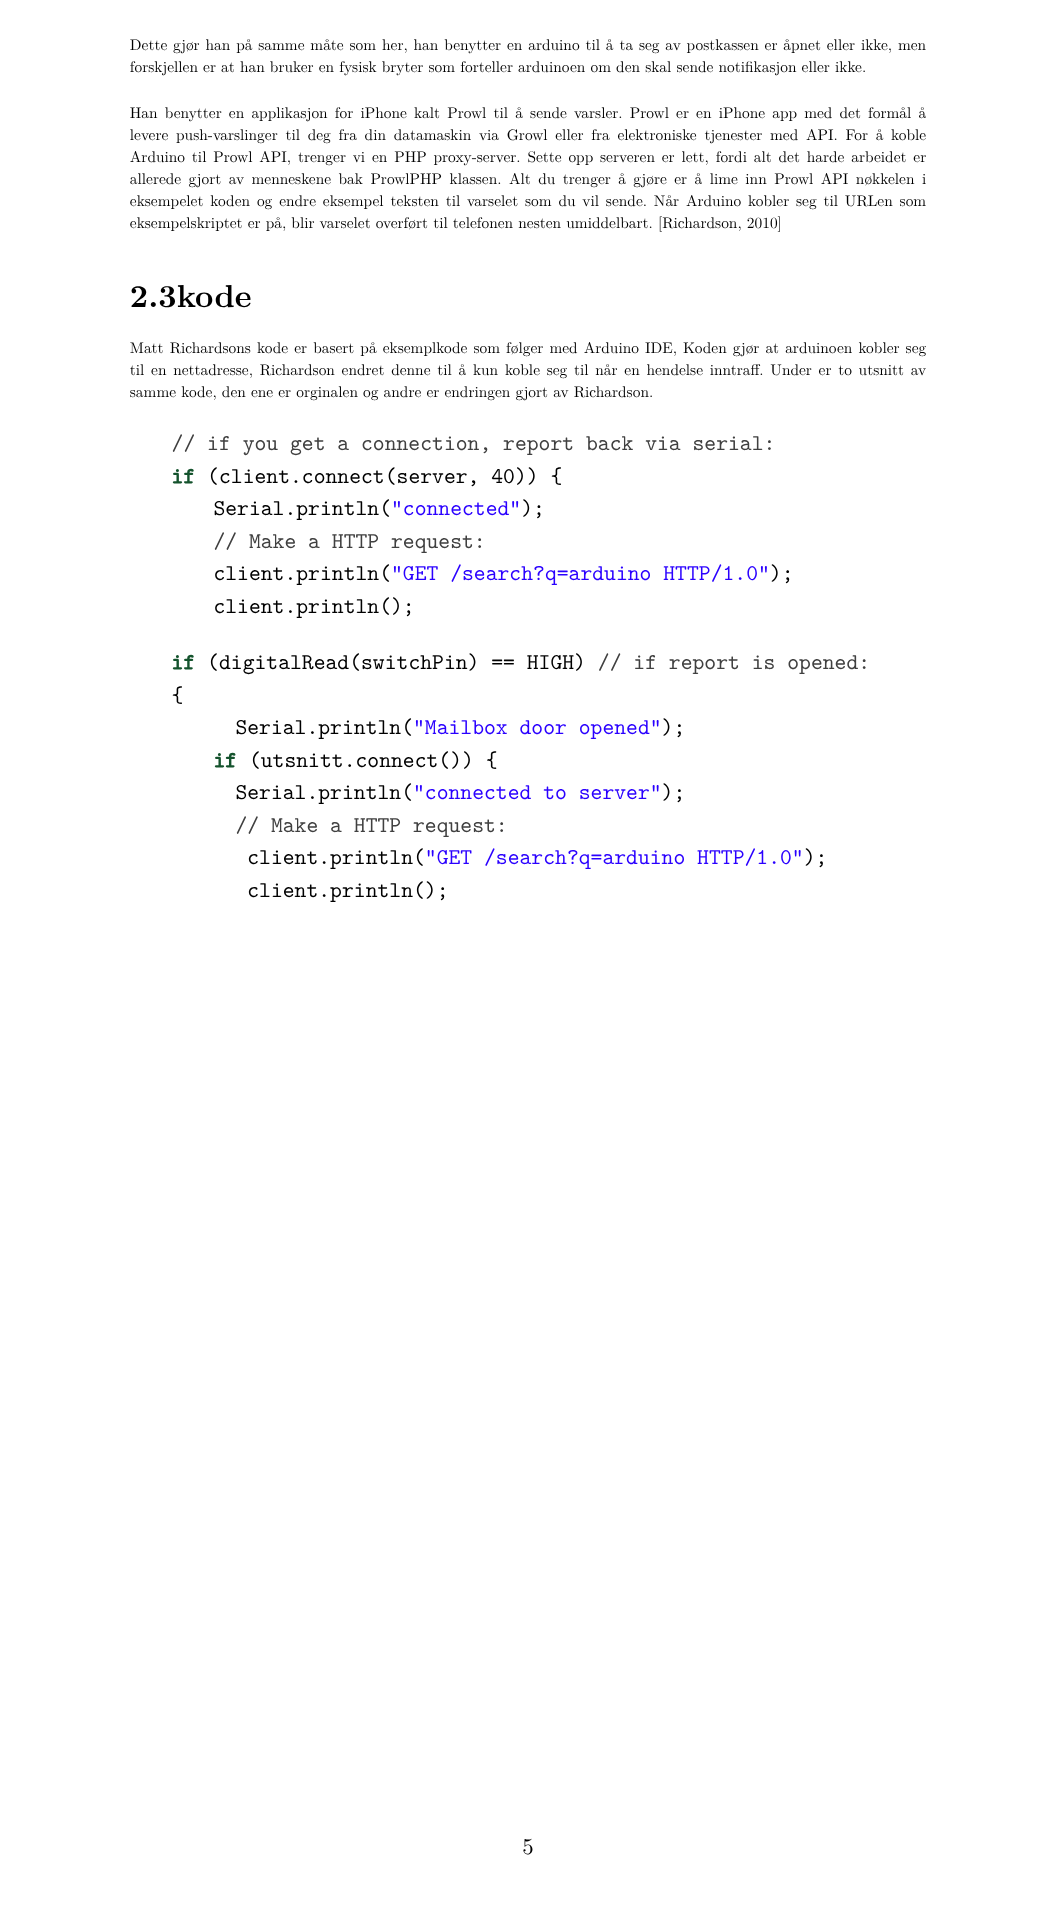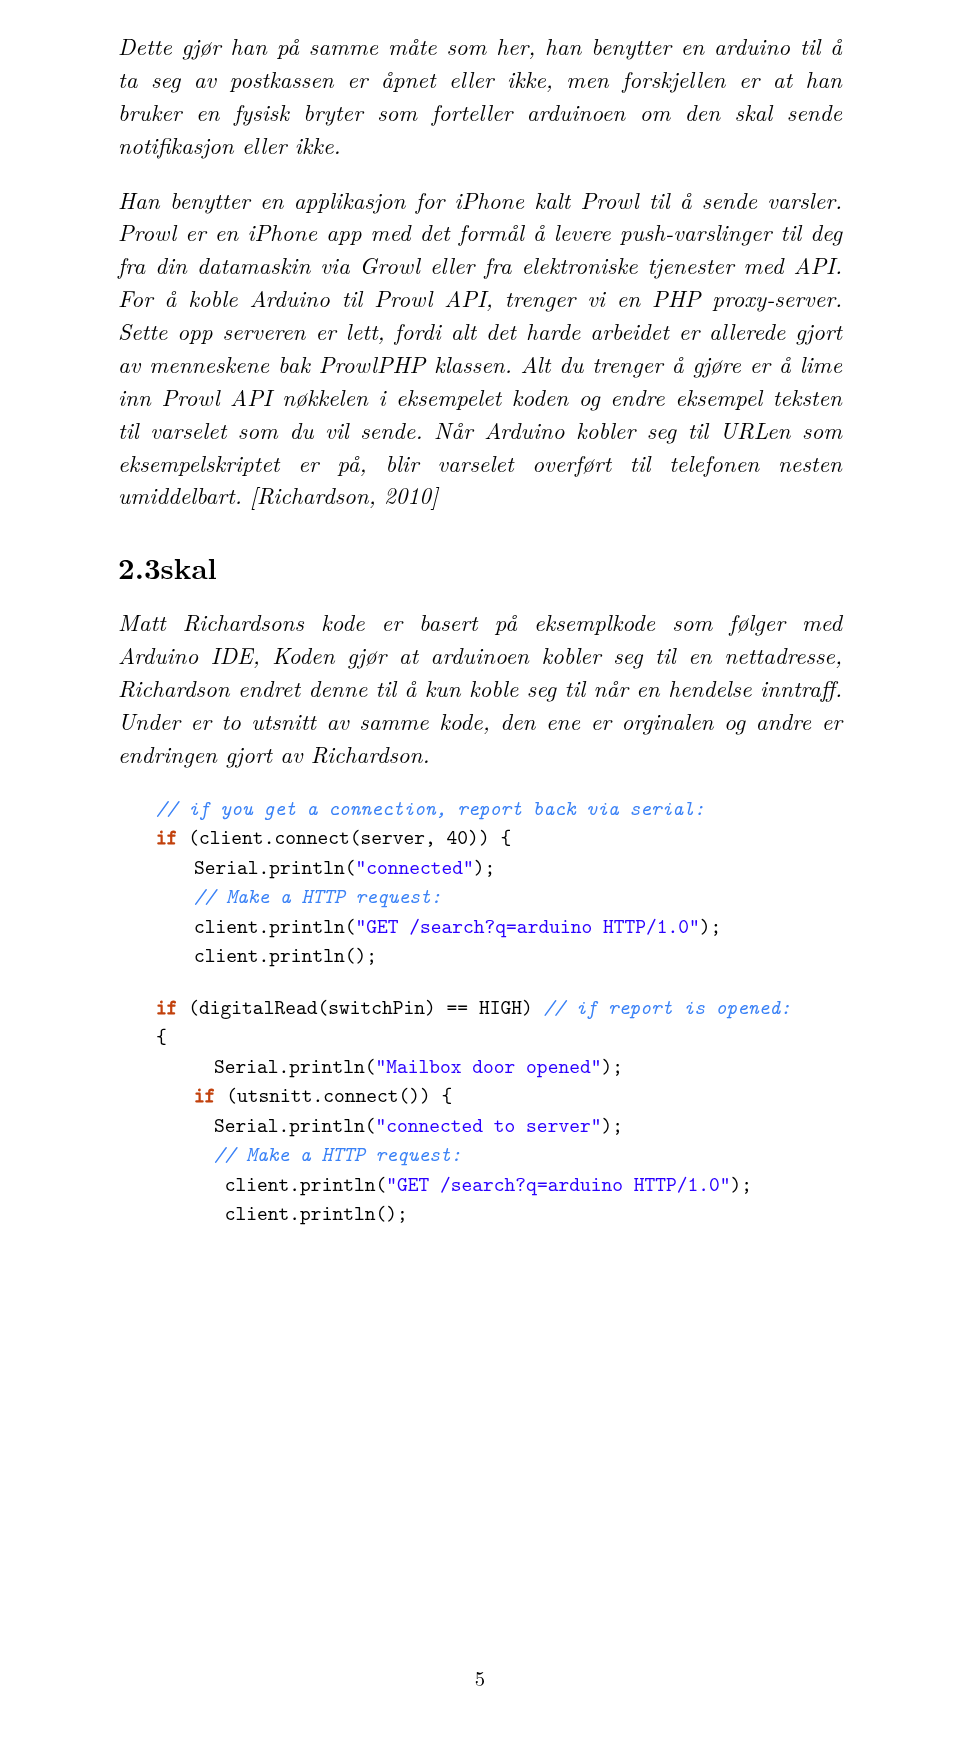--- a/index.html
+++ b/index.html
@@ -10,67 +10,66 @@
     color: #000000;
   }
   .page {
     width: 960px;
     height: 1752px;
     position: relative;
     box-sizing: border-box;
     padding: 30px 118px 0 118px;
   }
   .para {
-    font-size: 23px;
+    font-size: 14px;
     line-height: 1.43;
     text-align: justify;
     margin: 0 0 22px 0;
     hyphens: auto;
-    font-style: italic;
   }
   .section-heading {
     font-size: 29px;
     font-weight: bold;
     margin: 34px 0 18px 0;
   }
   .section-number {
   }
   .codeblock {
     font-family: "Latin Modern Mono", "CMU Typewriter Text", "Courier New", monospace;
     font-size: 20.5px;
     line-height: 1.44;
     white-space: pre;
     margin: 18px 0 22px 0;
   }
   .codeblock .indent1 { padding-left: 38px; display:inline; }
   .codeblock .indent2 { padding-left: 76px; display:inline; }
   .codeblock .indent3 { padding-left: 96px; display:inline; }
-  .comment { color: #3b82f6; font-style: italic; }
-  .kw { color: #c2410c; font-weight: bold; }
+  .comment { color: #404040; }
+  .kw { color: #14532d; font-weight: bold; }
   .str { color: #2A00FF; }
   .pagenum {
     position: absolute;
     bottom: 60px;
     left: 0;
     width: 960px;
     text-align: center;
     font-size: 20.7px;
   }
 </style>
 </head>
 <body>
 
 <div class="page">
 
   <p class="para">Dette gjør han på samme måte som her, han benytter en arduino til å ta seg av postkassen er åpnet eller ikke, men forskjellen er at han bruker en fysisk bryter som forteller arduinoen om den skal sende notifikasjon eller ikke.</p>
 
   <p class="para">Han benytter en applikasjon for iPhone kalt Prowl til å sende varsler. Prowl er en iPhone app med det formål å levere push-varslinger til deg fra din datamaskin via Growl eller fra elektroniske tjenester med API. For å koble Arduino til Prowl API, trenger vi en PHP proxy-server. Sette opp serveren er lett, fordi alt det harde arbeidet er allerede gjort av menneskene bak ProwlPHP klassen. Alt du trenger å gjøre er å lime inn Prowl API nøkkelen i eksempelet koden og endre eksempel teksten til varselet som du vil sende. Når Arduino kobler seg til URLen som eksempelskriptet er på, blir varselet overført til telefonen nesten umiddelbart. [Richardson, 2010]</p>
 
   <h2 class="section-heading">
-    <span class="section-number">2.3</span><span>skal</span>
+    <span class="section-number">2.3</span><span>kode</span>
   </h2>
 
   <p class="para">Matt Richardsons kode er basert på eksemplkode som følger med Arduino IDE, Koden gjør at arduinoen kobler seg til en nettadresse, Richardson endret denne til å kun koble seg til når en hendelse inntraff. Under er to utsnitt av samme kode, den ene er orginalen og andre er endringen gjort av Richardson.</p>
 
   <div class="codeblock"><span class="indent1"><span class="comment">// if you get a connection, report back via serial:</span></span>
 <span class="indent1"><span class="kw">if</span><span> (client.connect(server, 40)) {</span></span>
 <span class="indent2"><span>Serial.println(</span><span class="str">"connected"</span><span>);</span></span>
 <span class="indent2"><span class="comment">// Make a HTTP request:</span></span>
 <span class="indent2"><span>client.println(</span><span class="str">"GET /search?q=arduino HTTP/1.0"</span><span>);</span></span>
 <span class="indent2"><span>client.println();</span></span></div>

